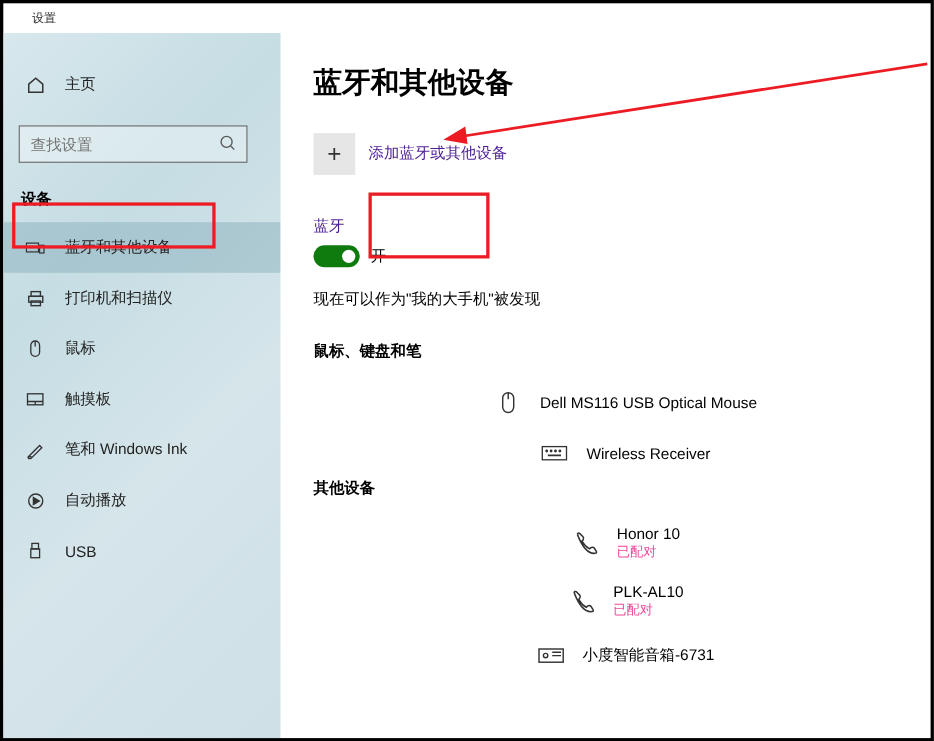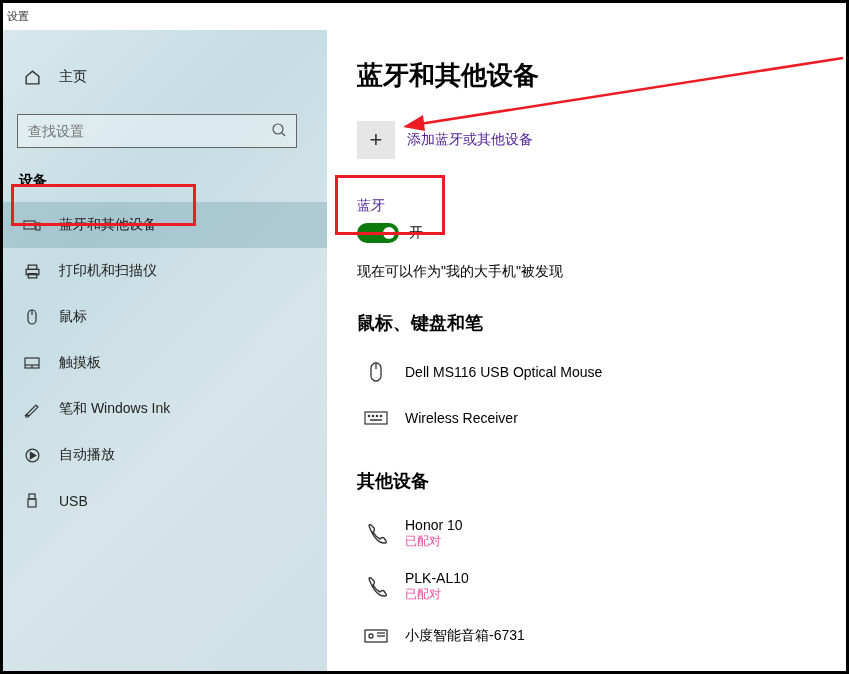--- a/index.html
+++ b/index.html
@@ -13,30 +13,30 @@
       height: 674px;
       border: 3px solid #000;
       display: flex;
       flex-direction: column;
       background: #fff;
       position: relative;
       overflow: hidden;
     }
     .title-bar {
       font-size: 11px;
-      padding: 6px 4px;
+      padding: 6px 26px;
       color: #333;
     }
     .content {
       display: flex;
       flex: 1;
       overflow: hidden;
     }
     .sidebar {
-      width: 324px;
+      width: 252px;
       background: linear-gradient(135deg, #d8e8ed 0%, #c5dde3 30%, #d5e5ea 60%, #cfe0e6 100%);
       padding: 0;
       overflow: hidden;
     }
     .home-row {
       display: flex;
       align-items: center;
       gap: 18px;
       padding: 14px 20px;
       margin-top: 24px;
@@ -154,51 +154,51 @@
     .toggle-label {
       font-size: 14px;
       color: #000;
     }
     .discover-text {
       font-size: 14px;
       color: #000;
       margin-bottom: 30px;
     }
     .subsection-title {
-      font-size: 18px;
+      font-size: 14px;
       font-weight: 600;
       color: #000;
       margin-bottom: 14px;
     }
     .device-item {
       display: flex;
       align-items: center;
       gap: 16px;
       padding: 10px 0;
       cursor: pointer;
+      justify-content: center;
     }
     .device-icon {
       width: 26px;
       height: 26px;
       display: flex;
       align-items: center;
       justify-content: center;
       flex-shrink: 0;
       margin-left: 6px;
     }
     .device-name {
       font-size: 14px;
       color: #000;
     }
     .device-status {
       font-size: 12px;
       color: #ec4899;
     }
     .other-devices {
-      margin-top: 28px;
     }
     .red-highlight {
       position: absolute;
       border: 3px solid #ed1c24;
       pointer-events: none;
     }
     .arrow-svg {
       position: absolute;
       pointer-events: none;
     }

